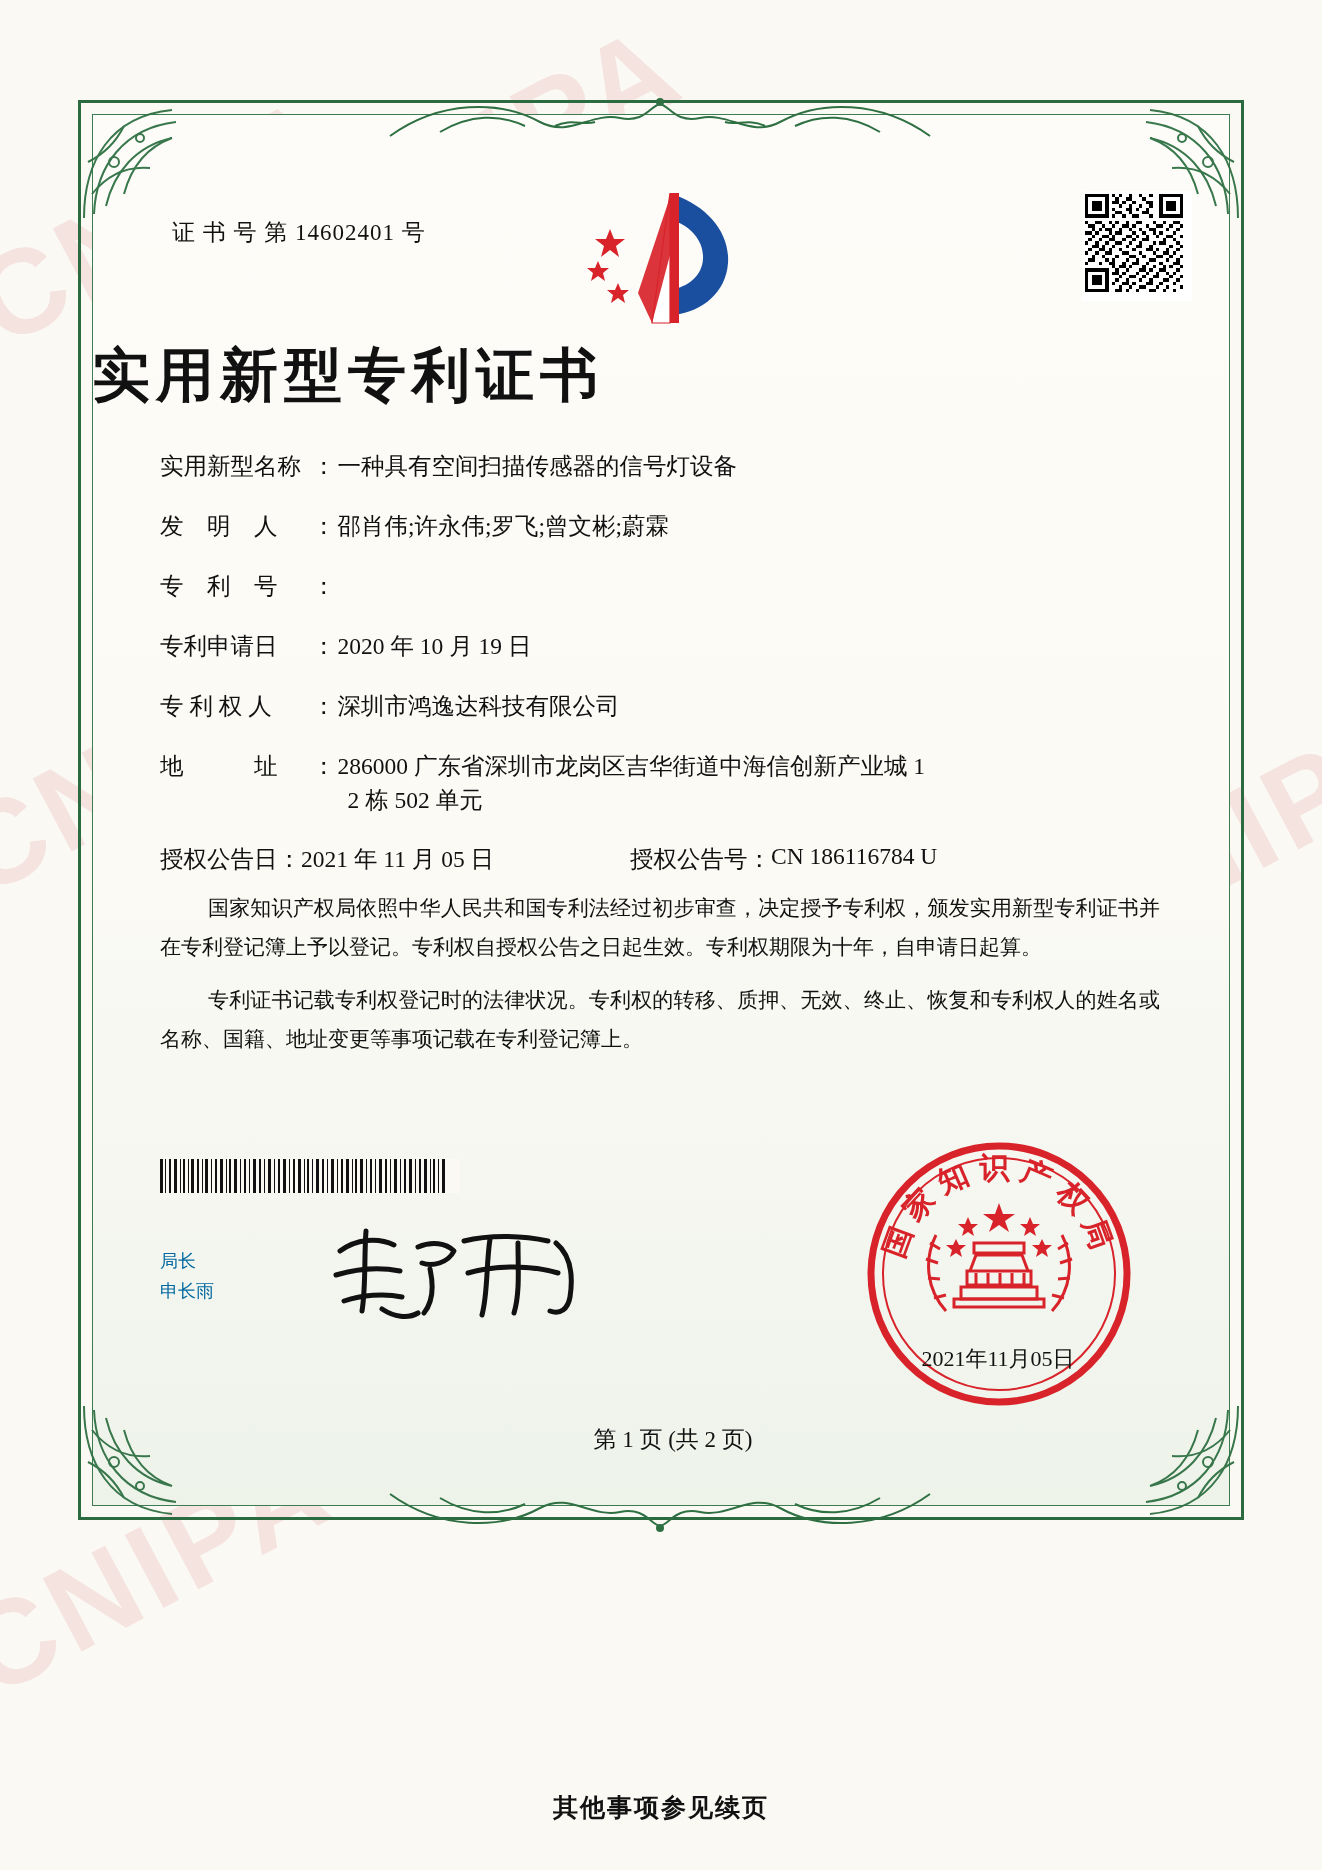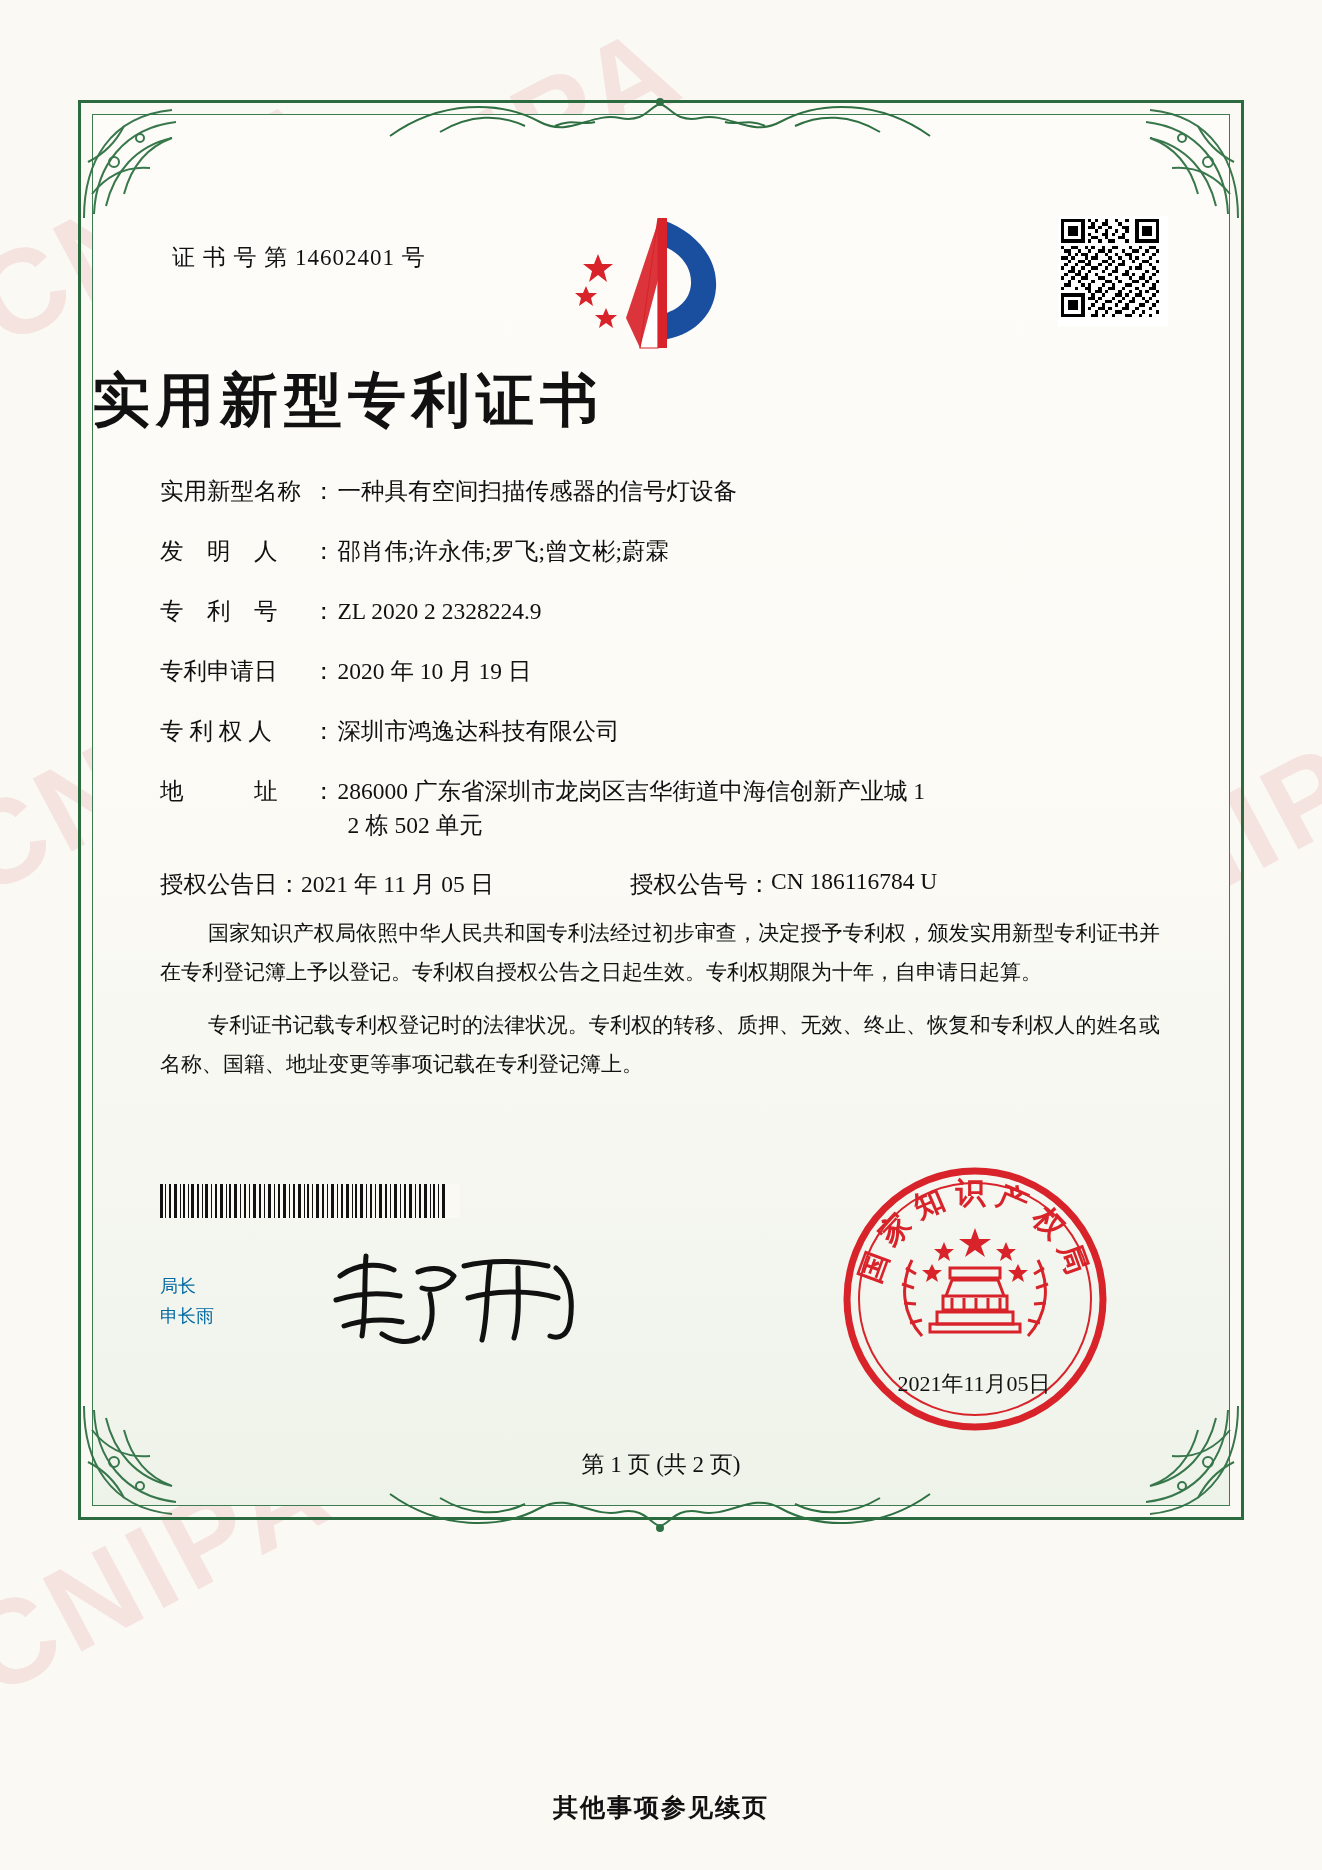--- a/index.html
+++ b/index.html
@@ -89,23 +89,24 @@
     height: 52px;
     color: #2f7043;
     transform: scaleY(-1);
   }
   .bottom-flourish svg { width:100%; height:100%; display:block; }
 
   
   .content {
     position: absolute;
     left: 92px;
-    top: 124px;
+    top: 99px;
     width: 1138px;
     height: 1392px;
+    padding-left: 24px;
   }
 
   .cert-no {
     position: absolute;
     left: 80px;
     top: 118px;
     font-size: 23px;
     color: #111;
     letter-spacing: 1px;
   }
@@ -588,21 +589,20 @@
 
       <div class="field-row">
         <div class="field-label solid">发　明　人</div>
         <div class="field-colon">：</div>
         <div class="field-value">邵肖伟;许永伟;罗飞;曾文彬;蔚霖</div>
       </div>
 
       <div class="field-row">
         <div class="field-label solid">专　利　号</div>
         <div class="field-colon">：</div>
-        <div class="field-value">ZL 2020 2 2328224.9</div>
       </div>
 
       <div class="field-row">
         <div class="field-label solid">专利申请日</div>
         <div class="field-colon">：</div>
         <div class="field-value">2020 年 10 月 19 日</div>
       </div>
 
       <div class="field-row">
         <div class="field-label solid">专 利 权 人</div>

